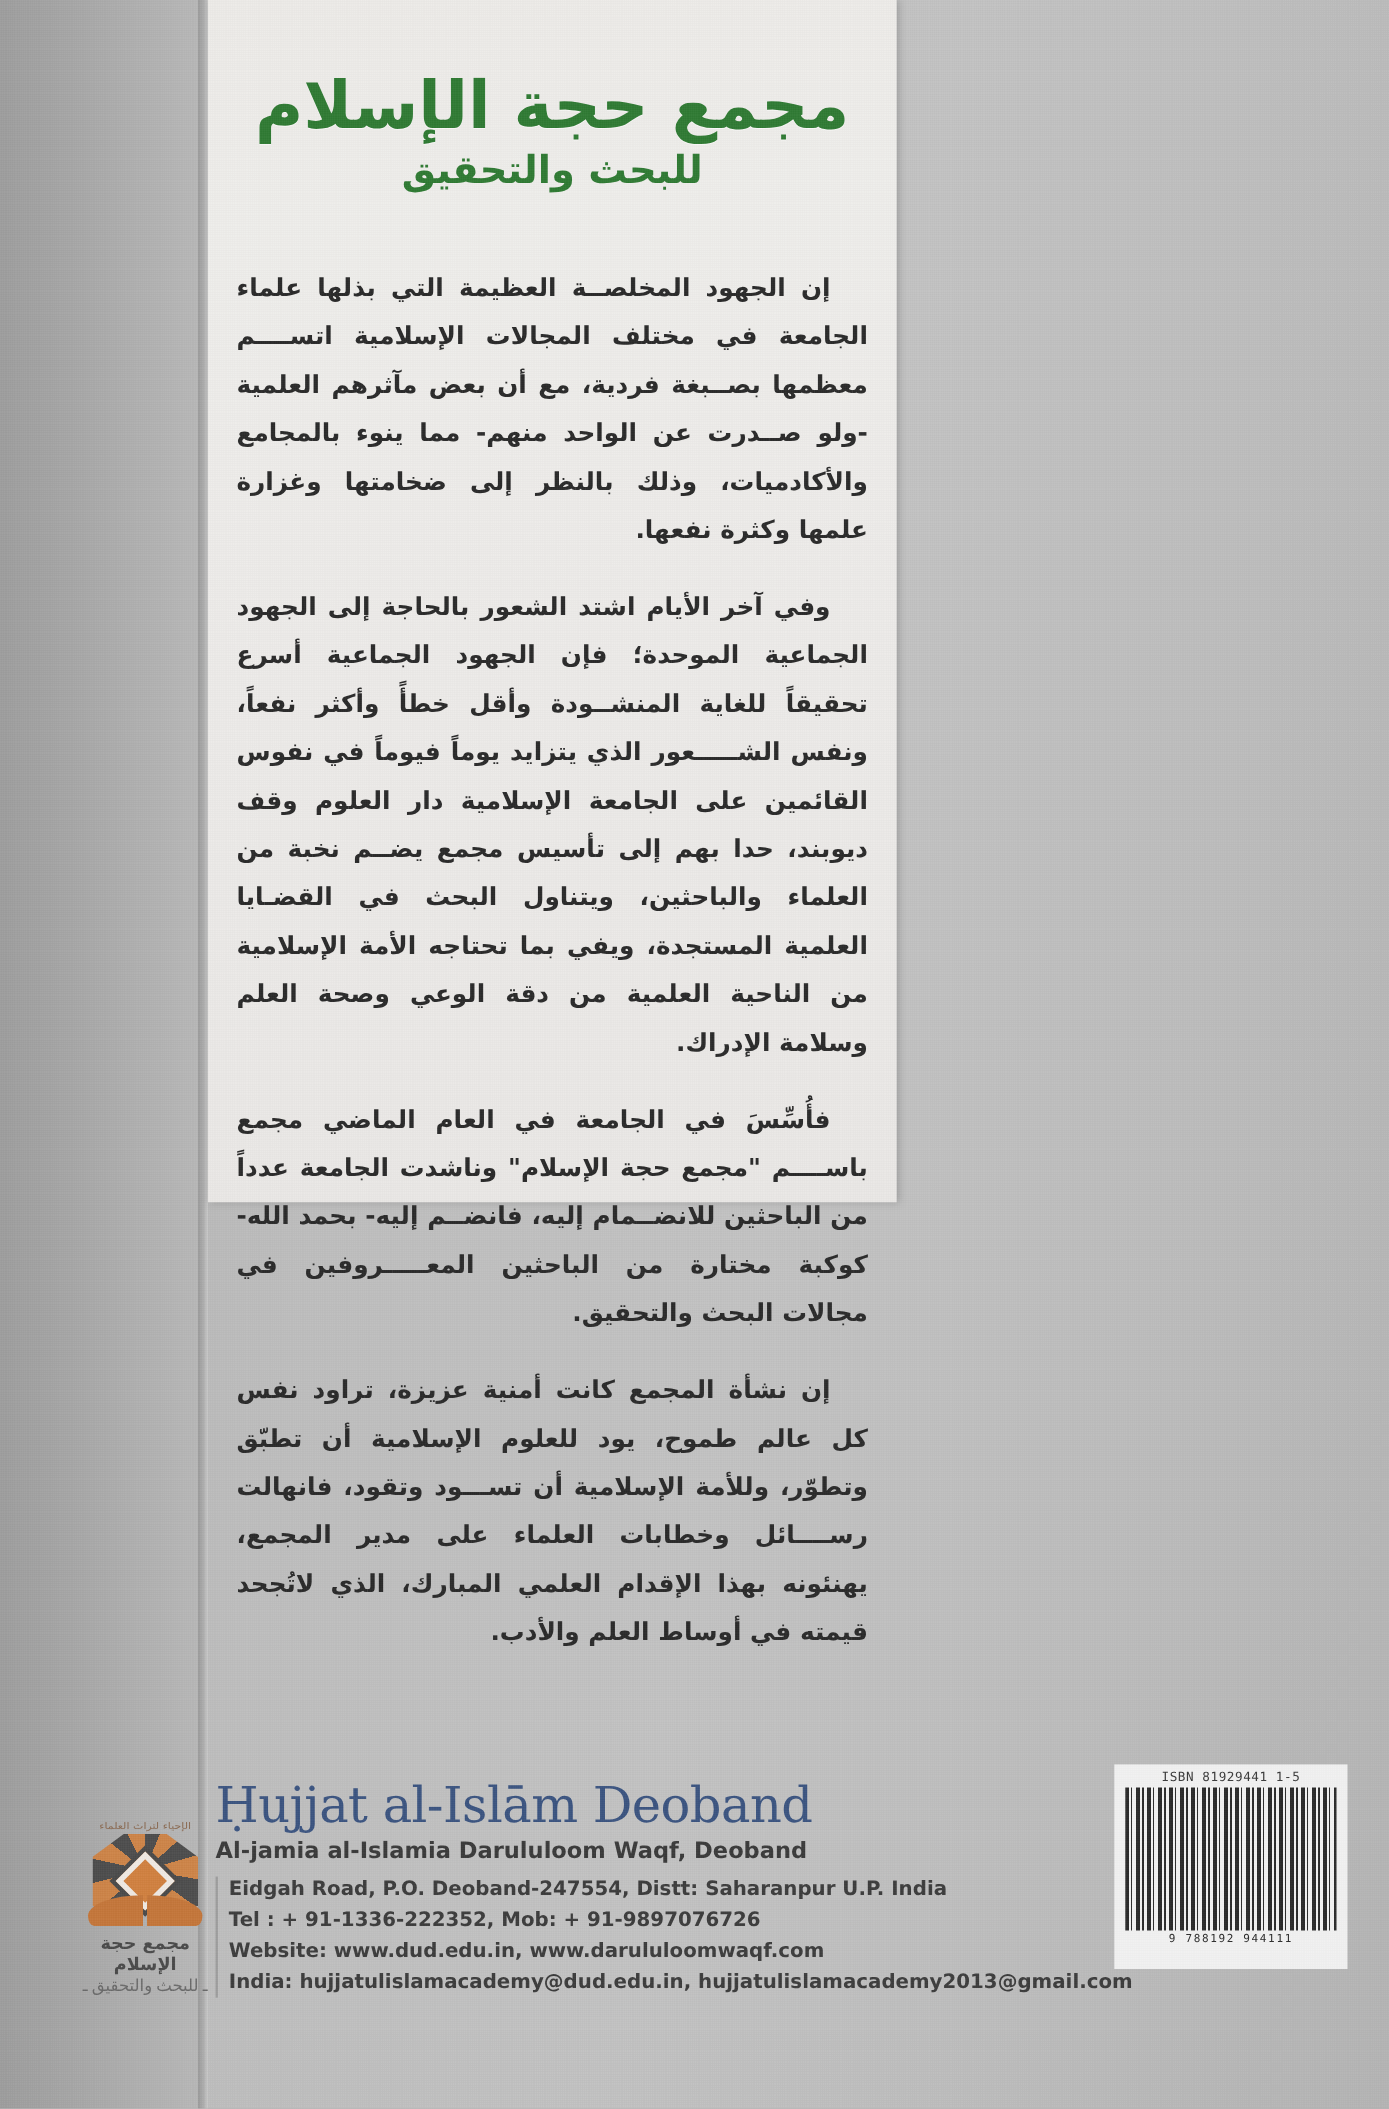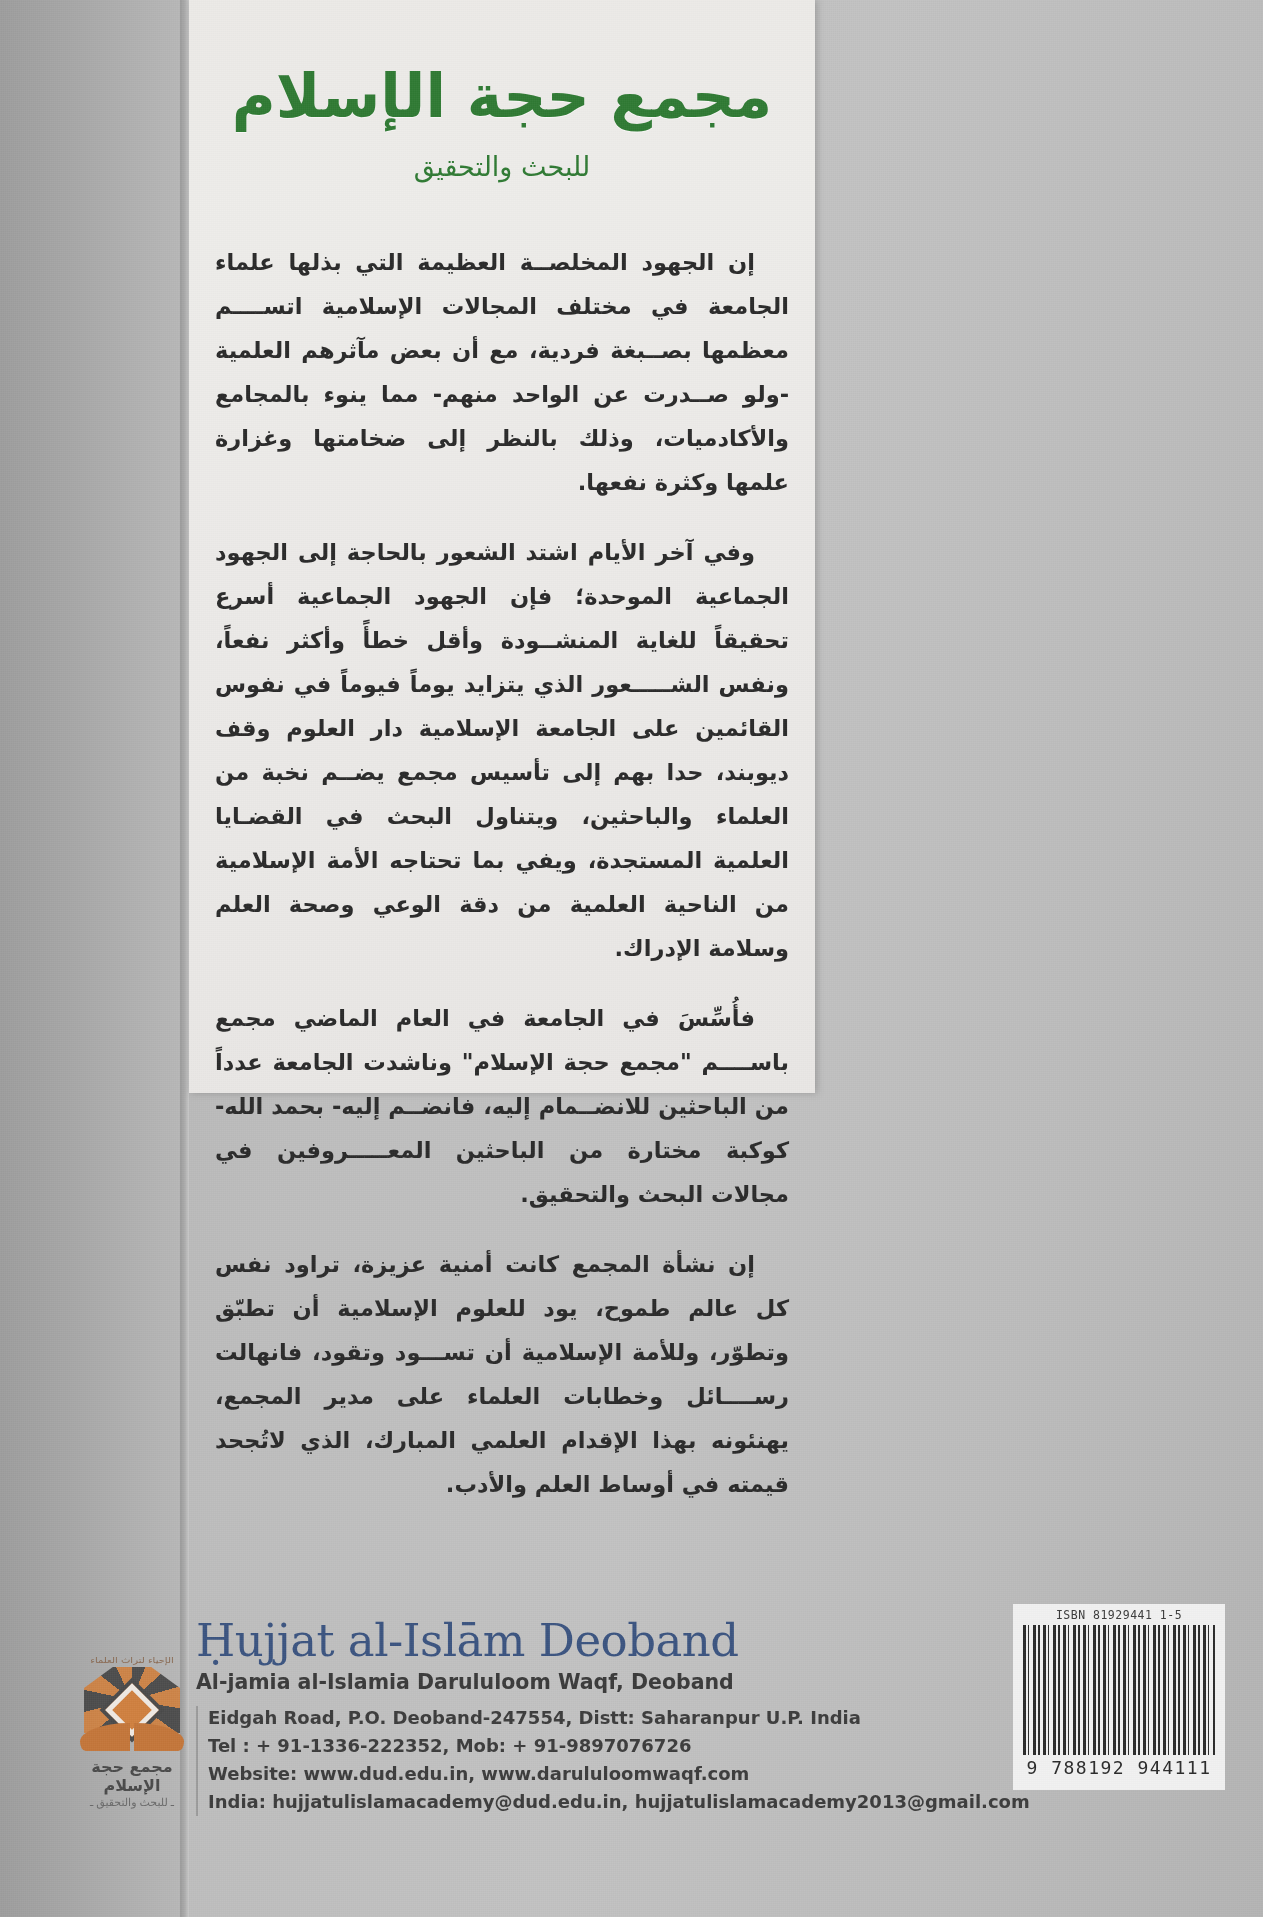--- a/index.html
+++ b/index.html
@@ -51,25 +51,25 @@
     font-family: "DejaVu Sans", sans-serif;
     color: #2f7a33;
     font-size: 60px;
     line-height: 1.15;
     font-weight: 700;
     direction: rtl;
     letter-spacing: -2px;
     text-shadow: 0 1px 0 rgba(255,255,255,0.6);
   }
   .logo-sub {
-    margin-top: 20px;
+    margin-top: 4px;
     font-family: "DejaVu Sans", sans-serif;
     color: #2f7a33;
-    font-size: 27px;
-    font-weight: 400;
+    font-size: 35px;
+    font-weight: 700;
     direction: rtl;
   }
 
   
   .body-copy {
     position: absolute;
     left: 26px;
     right: 26px;
     top: 240px;
     direction: rtl;
@@ -199,22 +199,22 @@
   }
   .lm-title {
     margin-top: 4px;
     font-family: "DejaVu Sans", sans-serif;
     font-size: 16px;
     font-weight: 700;
     color: #4a4a4a;
     direction: rtl;
   }
   .lm-subtitle {
-    font-family: Liberation Sans, sans-serif;
-    font-size: 11px;
+    font-family: Liberation Serif, serif;
+    font-size: 15px;
     color: #6a6a6a;
     direction: rtl;
     margin-top: 1px;
   }
 
   
   .barcode-box {
     position: absolute;
     left: 1013px;
     top: 1604px;
@@ -245,21 +245,21 @@
       #2b2b2b 5px, #2b2b2b 6px,
       #f1f1f1 6px, #f1f1f1 10px,
       #2b2b2b 10px, #2b2b2b 13px,
       #f1f1f1 13px, #f1f1f1 15px,
       #2b2b2b 15px, #2b2b2b 17px,
       #f1f1f1 17px, #f1f1f1 20px
     );
   }
   .ean-text {
     font-family: "DejaVu Sans Mono", "Liberation Mono", monospace;
-    font-size: 18px;
+    font-size: 10px;
     color: #2b2b2b;
     text-align: center;
     letter-spacing: 1.5px;
     margin-top: 2px;
     white-space: nowrap;
   }
 
   
   .grain {
     position: absolute;

